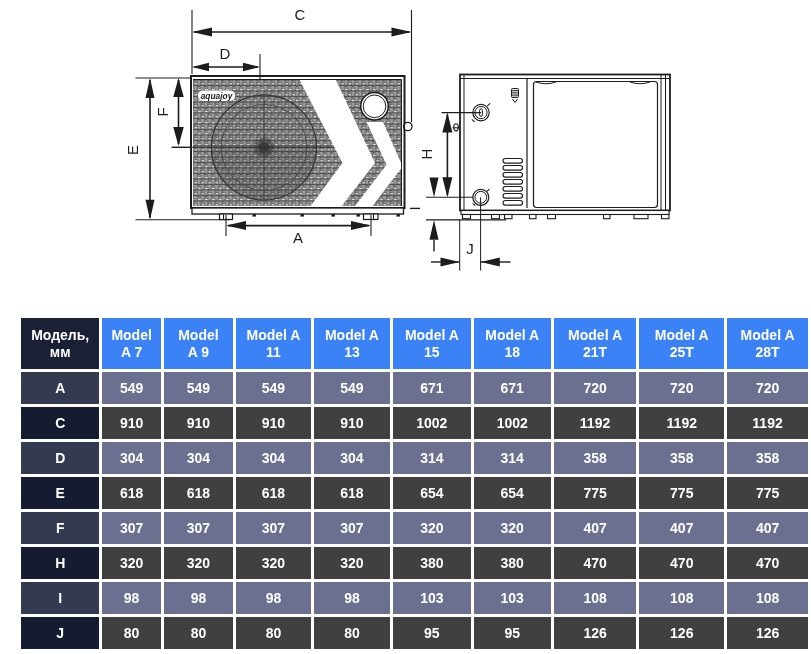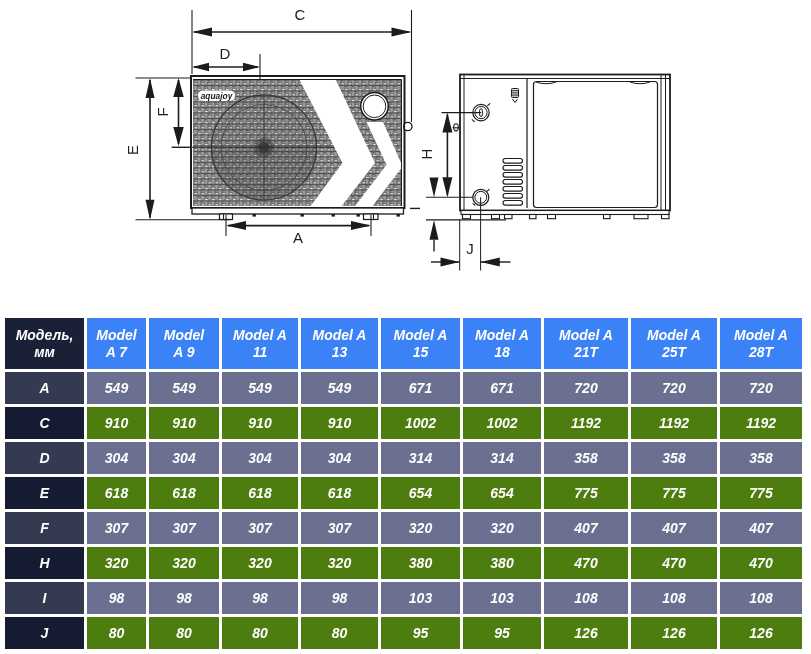--- a/index.html
+++ b/index.html
@@ -1,22 +1,22 @@
 <!DOCTYPE html>
 <html><head>
 <meta charset="utf-8">
 <style>
 html,body { margin:0; padding:0; background:#ffffff; }
 body { -webkit-font-smoothing:antialiased; will-change:transform; width:811px; height:654px; position:relative; font-family:"Liberation Sans",sans-serif; }
-table.dims { position:absolute; left:2px; top:315px; border-collapse:separate; border-spacing:3px; table-layout:fixed;font-style:italic; }
+table.dims { position:absolute; left:18px; top:315px; border-collapse:separate; border-spacing:3px; table-layout:fixed; }
 table.dims th, table.dims td { text-align:center; vertical-align:middle; color:#ffffff; font-weight:bold; font-family:"Liberation Sans",sans-serif; padding:0; }
 table.dims th { height:51px; font-size:14px; line-height:17px; background:#3b82f6; }
 table.dims td { height:32px; font-size:14px; background:#6b7090; }
 table.dims th.c1h { background:#1a2036; }
-table.dims tr.even td { background:#4d7c0f; }
+table.dims tr.even td { background:#404040; }
 table.dims tr td.c1o { background:#343b50 !important; }
 table.dims tr td.c1e { background:#151b30 !important; }
 </style>
 </head>
 <body>
 
 <svg width="811" height="300" viewBox="0 0 811 300" xmlns="http://www.w3.org/2000/svg" style="position:absolute;left:0;top:0">
 <defs>
 <pattern id="mesh" width="7" height="11" patternUnits="userSpaceOnUse">
  <rect width="7" height="11" fill="#9c9c9c"></rect>

